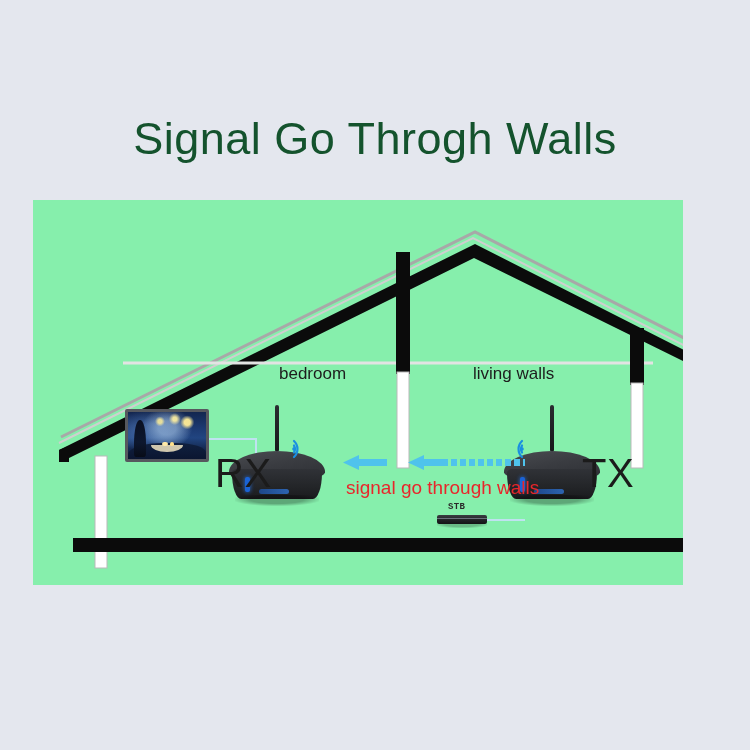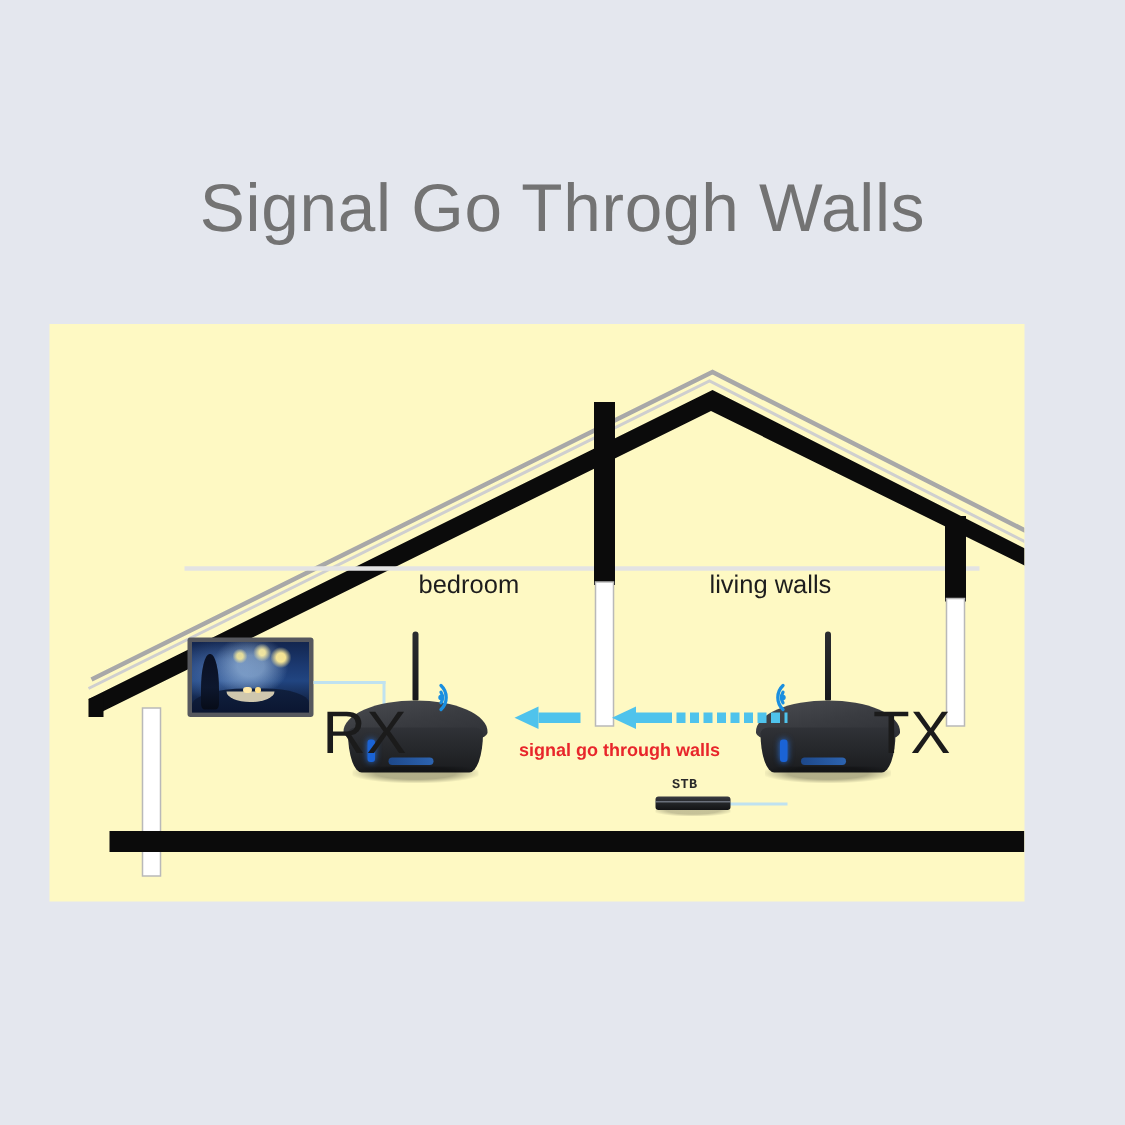--- a/index.html
+++ b/index.html
@@ -23,33 +23,33 @@
   
   .title {
     position: absolute;
     left: 0;
     top: 113px;
     width: 750px;
     text-align: center;
     font-size: 45px;
     font-weight: 400;
     letter-spacing: 0.5px;
-    color: #737373;
+    color: #14532d;
     font-family: "Liberation Sans", sans-serif;
     white-space: nowrap;
   }
 
   
   .panel {
     position: absolute;
     left: 33px;
-    top: 216px;
+    top: 200px;
     width: 650px;
     height: 385px;
-    background: #fef9c3;
+    background: #86efac;
     overflow: hidden;
     text-align: center;
   }
 
   
   .house-svg {
     position: absolute;
     left: 0; top: 0;
     width: 650px;
     height: 385px;
@@ -205,22 +205,22 @@
   .wifi-rx { left: 253px; top: 236px; }
   .wifi-tx { left: 471px; top: 236px; }
 
   
   .sig-layer { position: absolute; left: 0; top: 0; width: 650px; height: 385px; }
 
   .sig-text {
     position: absolute;
     left: 313px;
     top: 277px;
-    font-size: 12px;
-    font-weight: bold;
+    font-size: 19px;
+    font-weight: normal;
     color: #e8262b;
     font-family: "Liberation Sans", sans-serif;
     white-space: nowrap;
   }
 
   
   .stb-label {
     position: absolute;
     left: 415px;
     top: 302px;

